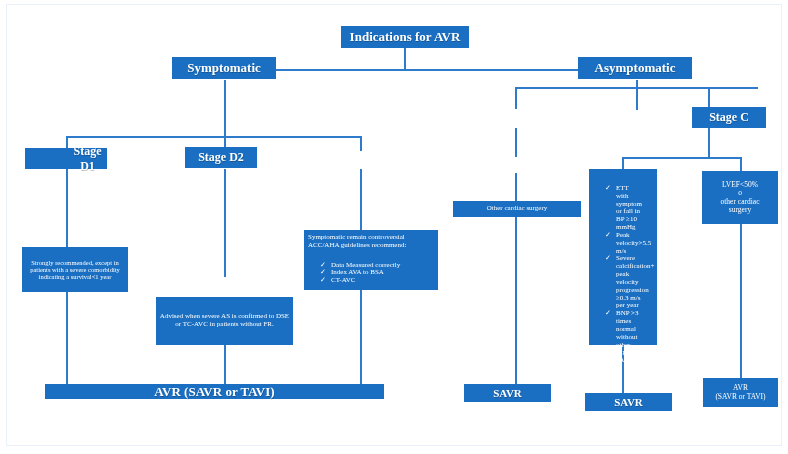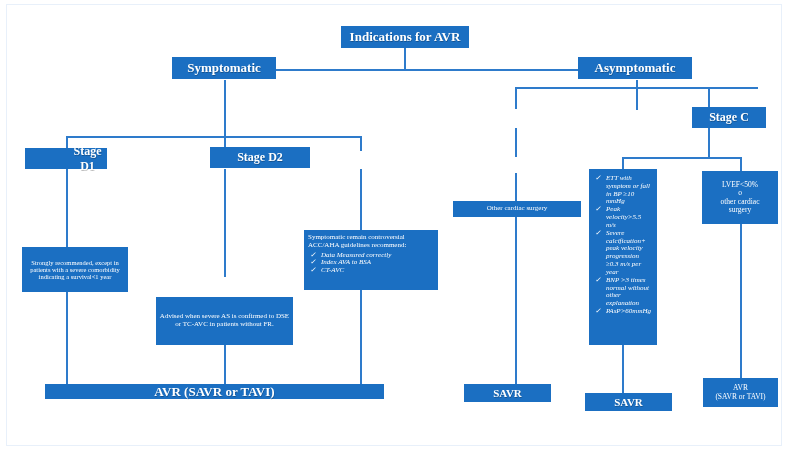--- a/index.html
+++ b/index.html
@@ -45,24 +45,23 @@
     font-weight: normal;
     line-height: 1.12;
   }
   .listbox {
     display: block;
     padding: 4px 3px 4px 4px;
     text-align: left;
   }
   .listbox .lead { display:block; text-align:left; }
   .listbox ul {
-    margin: 2px;
+    margin: 12px;
     padding: 0;
     list-style: none;
-    font-style: italic;
   }
   .listbox li {
     position: relative;
     padding-left: 11px;
     margin: 0;
   }
   .listbox li:before {
     content: "\2713";
     position: absolute;
     left: 0;
@@ -129,21 +128,21 @@
   </div>
 
   <div class="node hdr" style="left:578px; top:57px; width:114px; height:22px; font-size:13px;">
     <span>Asymptomatic</span>
   </div>
 
   <div class="node hdr" style="left:25px; top:148px; width:82px; height:21px; font-size:12px;padding-left:43px;">
     <span>Stage D1</span>
   </div>
 
-  <div class="node hdr" style="left:185px; top:147px; width:100px; height:21px; font-size:12px;margin-left:25px;">
+  <div class="node hdr" style="left:185px; top:147px; width:72px; height:21px; font-size:12px;">
     <span>Stage D2</span>
   </div>
 
 
 
   <div class="node hdr" style="left:672px; top:107px; width:74px; height:21px; font-size:12px;margin-left:20px;">
     <span>Stage C</span>
   </div>
 
   <div class="node body-text" style="left:22px; top:247px; width:106px; height:45px; font-size:6.5px; padding:2px;">

